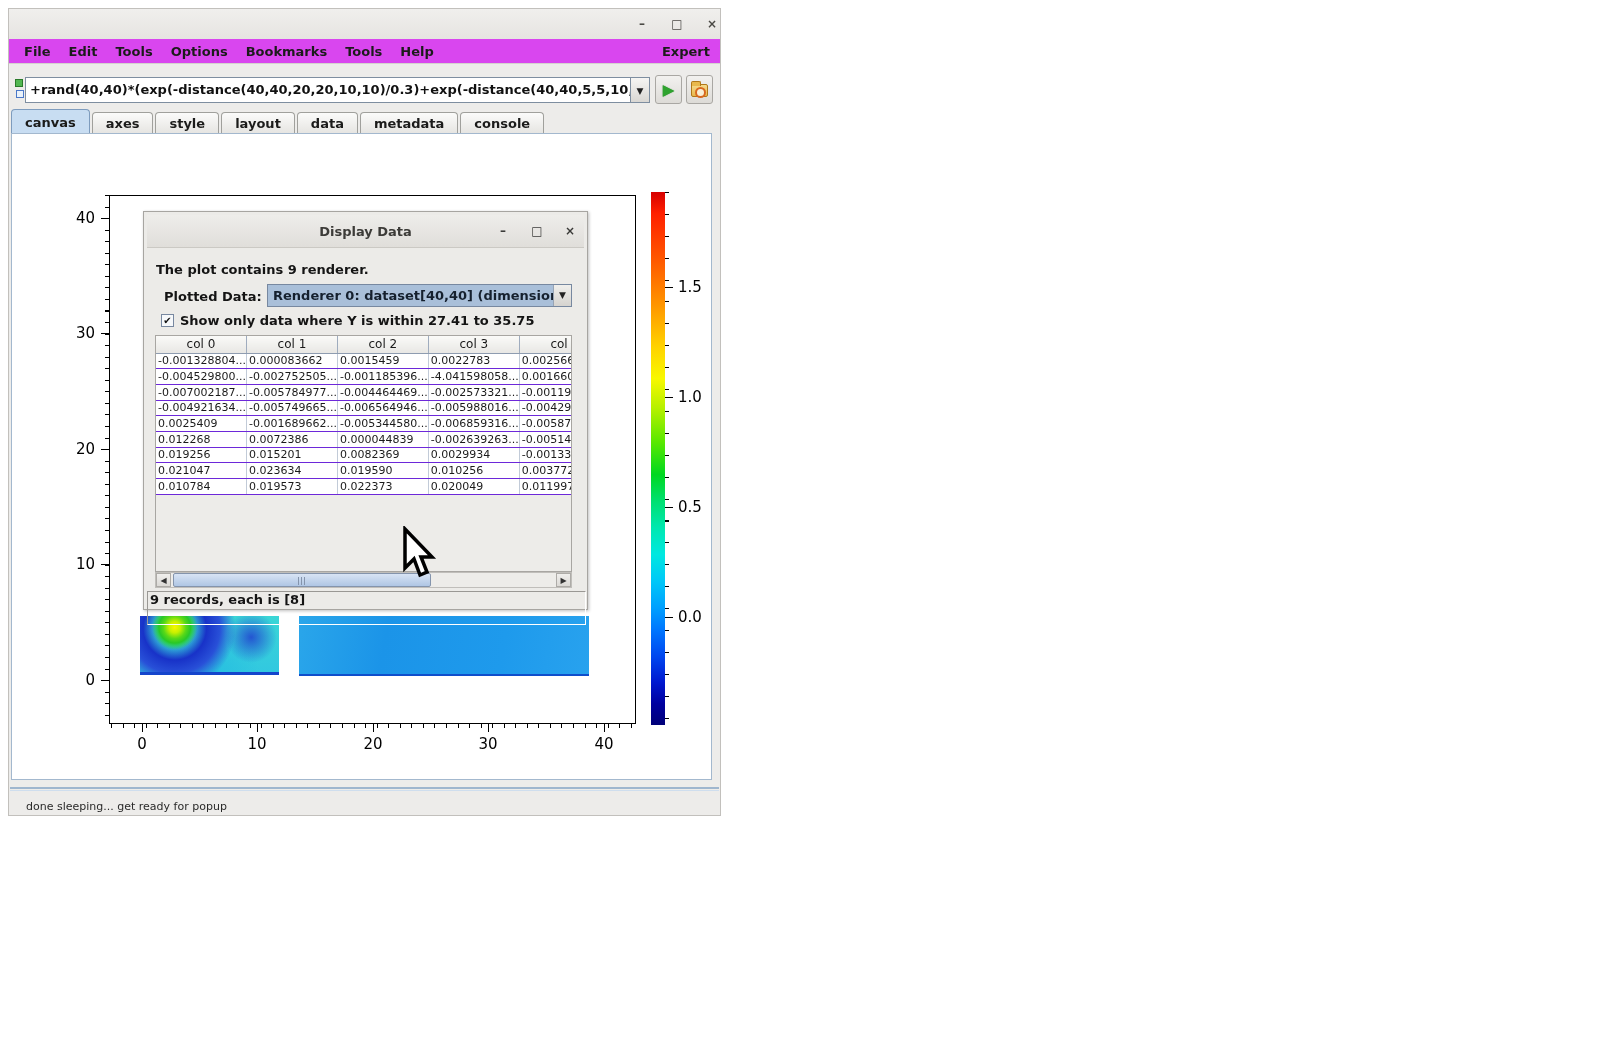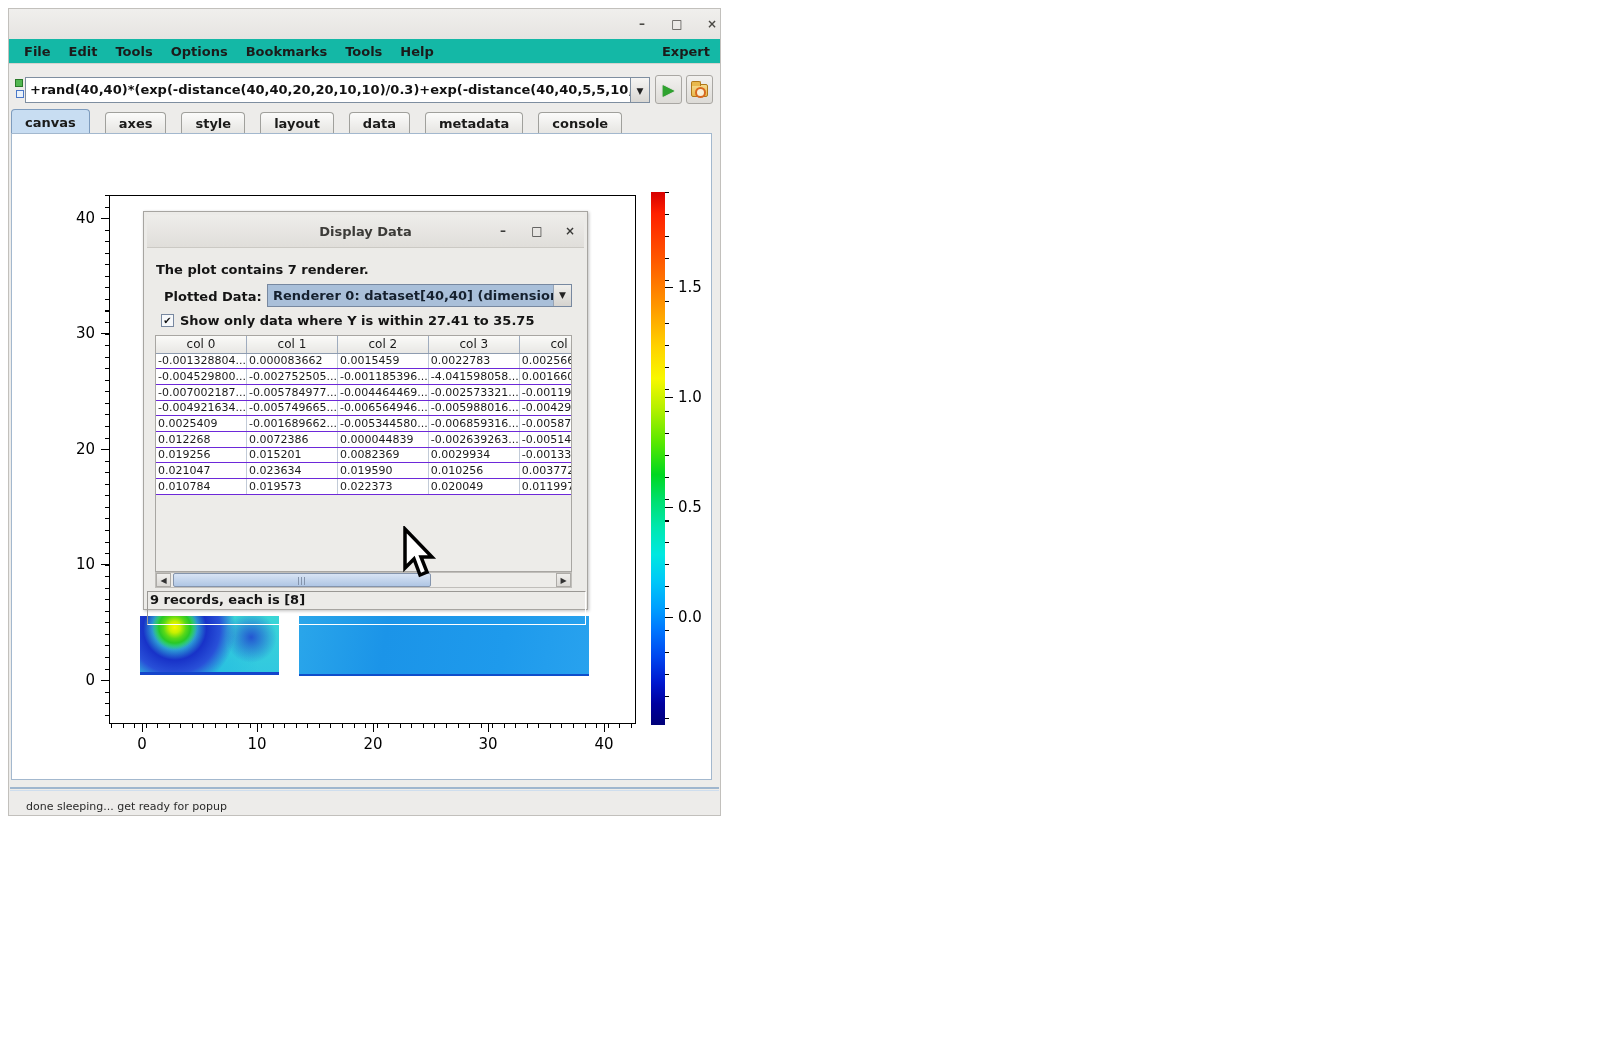--- a/index.html
+++ b/index.html
@@ -10,21 +10,21 @@
     background:#EDECEA; border:1px solid #C2C0BC; }
 
   .titlebar { position:absolute; left:0; top:0; width:100%; height:30px;
     background:linear-gradient(#F0EFED,#E6E4E1); }
   .titlebar .title { position:absolute; left:0; right:0; top:7px; text-align:center;
     font-size:13px; font-weight:bold; color:#75736D; }
   .win-btn { position:absolute; top:7px; width:16px; height:16px; text-align:center;
     font-size:12px; font-weight:bold; color:#4A4945; line-height:16px; cursor:default; }
 
   .menubar { position:absolute; left:0; top:30px; width:100%; height:25px;
-    background:#14b8a6; border-bottom:1px solid #D5D3CF; display:flex; align-items:center; padding-left:6px; }
+    background:#d946ef; border-bottom:1px solid #D5D3CF; display:flex; align-items:center; padding-left:6px; }
   .menu-item { font-size:13px; font-weight:bold; color:#1B1B1A; padding:0 9px; }
   .menu-right { position:absolute; right:10px; font-size:13px; font-weight:bold; color:#1B1B1A; }
 
   
   .toolbar { position:absolute; left:0; top:55px; width:100%; height:45px; background:#EDECEA; }
   .ds-icon { position:absolute; left:6px; top:15px; width:10px; height:22px; }
   .ds-icon .sq1 { position:absolute; left:0; top:0; width:8px; height:8px; background:#52B752; border:1px solid #2A7A2A; }
   .ds-icon .sq2 { position:absolute; left:1px; top:11px; width:8px; height:8px; background:#EAF2FA; border:1px solid #4A78C8; }
   .uri-field { position:absolute; left:16px; top:13px; width:606px; height:26px; background:#FFFFFF;
     border:1px solid #7E8EA0; font-size:13px; font-weight:bold; color:#111; line-height:24px;
@@ -37,21 +37,21 @@
   .play-glyph { font-size:15px; color:#2FA32F; text-shadow:0 0 1px #1A7A1A; }
   .browse-glyph { display:inline-block; position:relative; width:17px; height:13px; margin-top:8px;
     background:linear-gradient(#F5D98A,#E8B84C); border:1px solid #B07818; border-radius:2px; }
   .browse-glyph::before { content:""; position:absolute; left:-1px; top:-4px; width:8px; height:4px;
     background:#E8B84C; border:1px solid #B07818; border-bottom:none; border-radius:2px 2px 0 0; }
   .browse-glyph::after { content:""; position:absolute; right:1px; top:2px; width:7px; height:7px;
     border:2px solid #D86820; border-radius:50%; background:#F8F0D8; }
 
   
   .tabs { position:absolute; left:2px; top:100px; height:24px; display:flex; align-items:flex-end; }
-  .tab { font-size:13px; font-weight:bold; color:#1B1B1A; padding:3px 13px 2px 13px; margin-right:15px;
+  .tab { font-size:13px; font-weight:bold; color:#1B1B1A; padding:3px 13px 2px 13px; margin-right:2px;
     background:linear-gradient(#FBFBFA,#E6E5E2); border:1px solid #A0A09C; border-bottom:none;
     border-radius:4px 4px 0 0; height:21px; }
   .tab.selected { background:#C8DDF2; border:1px solid #7E9CBE; border-bottom:none; height:24px; padding-top:5px; }
 
   
   .canvas { position:absolute; left:2px; top:124px; width:701px; height:647px; background:#FFFFFF;
     border:1px solid #A3B8CE; }
 
   .plot-frame { position:absolute; left:97px; top:61px; width:527px; height:529px; border:1px solid #000; }
   .tick { position:absolute; background:#000; }
@@ -227,21 +227,21 @@
 </div>
 
 <div class="dialog">
   <div class="dlg-titlebar">
     <div class="dlg-title">Display Data</div>
     <div class="dlg-btn" style="left:348px">–</div>
     <div class="dlg-btn" style="left:382px">□</div>
     <div class="dlg-btn" style="left:415px">×</div>
   </div>
 
-  <div class="dlg-intro">The plot contains 7 renderer.</div>
+  <div class="dlg-intro">The plot contains 9 renderer.</div>
   <div class="dlg-plotted-label">Plotted Data:</div>
   <div class="combo">
     <div class="combo-text">Renderer 0: dataset[40,40] (dimension...</div>
     <div class="combo-arrow">▼</div>
   </div>
 
   <div class="checkbox checked"><span class="mark">✔</span></div>
   <div class="check-label">Show only data where Y is within 27.41 to 35.75</div>
 
   <div class="table-wrap">

